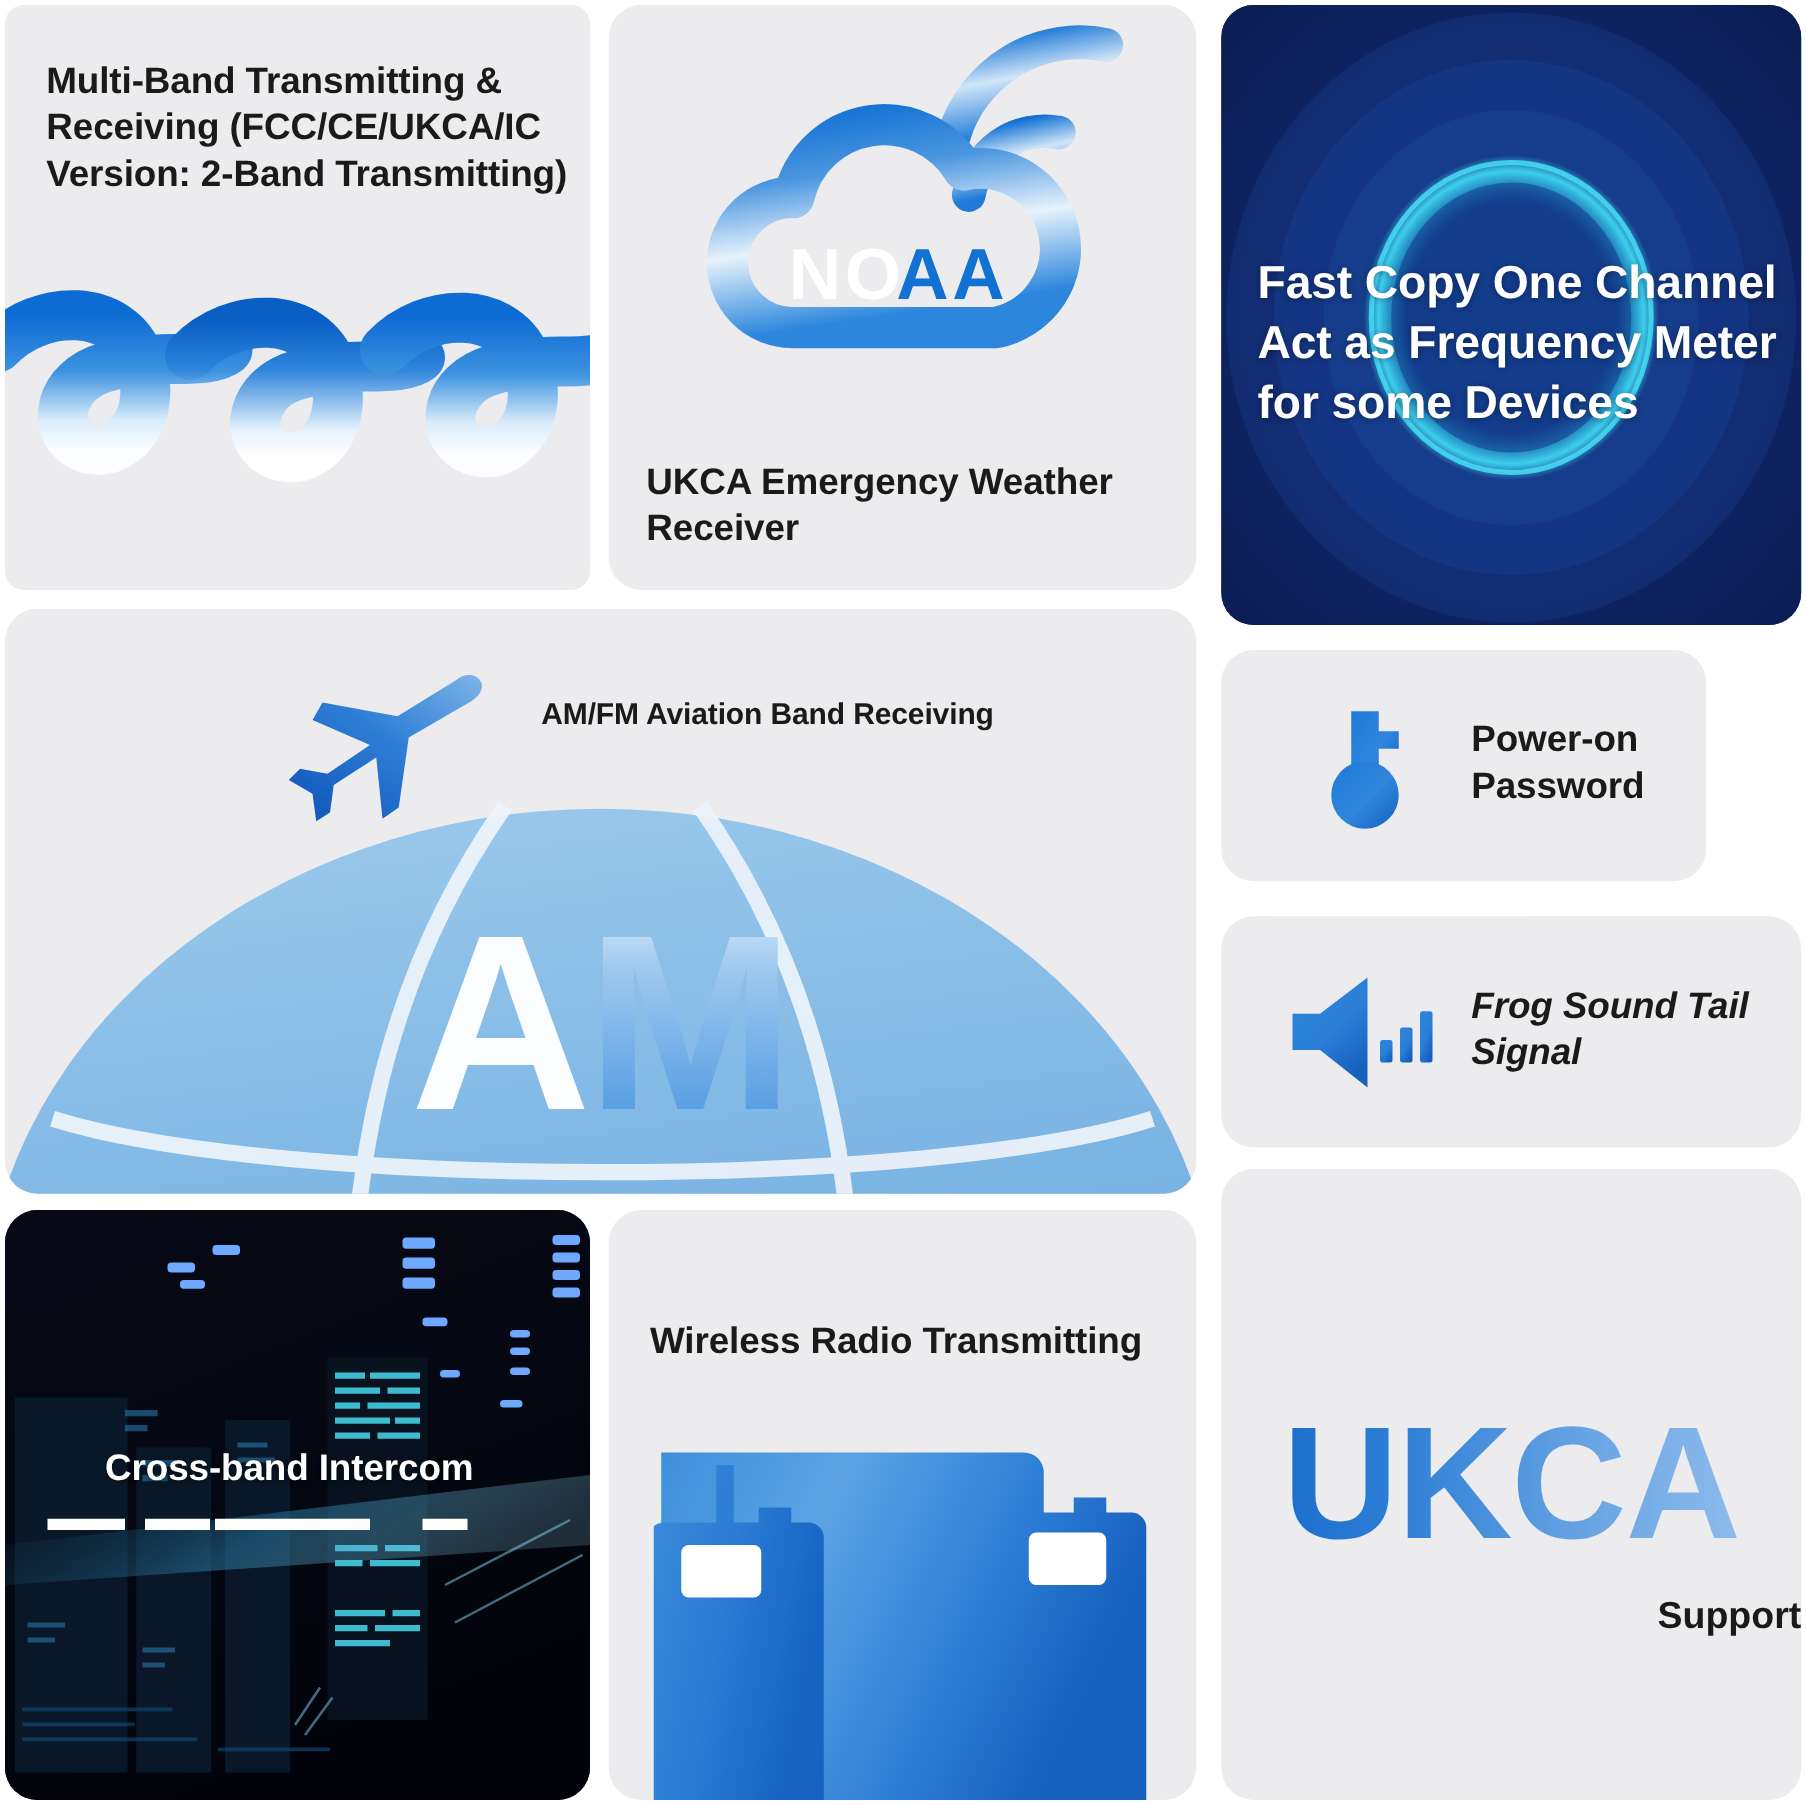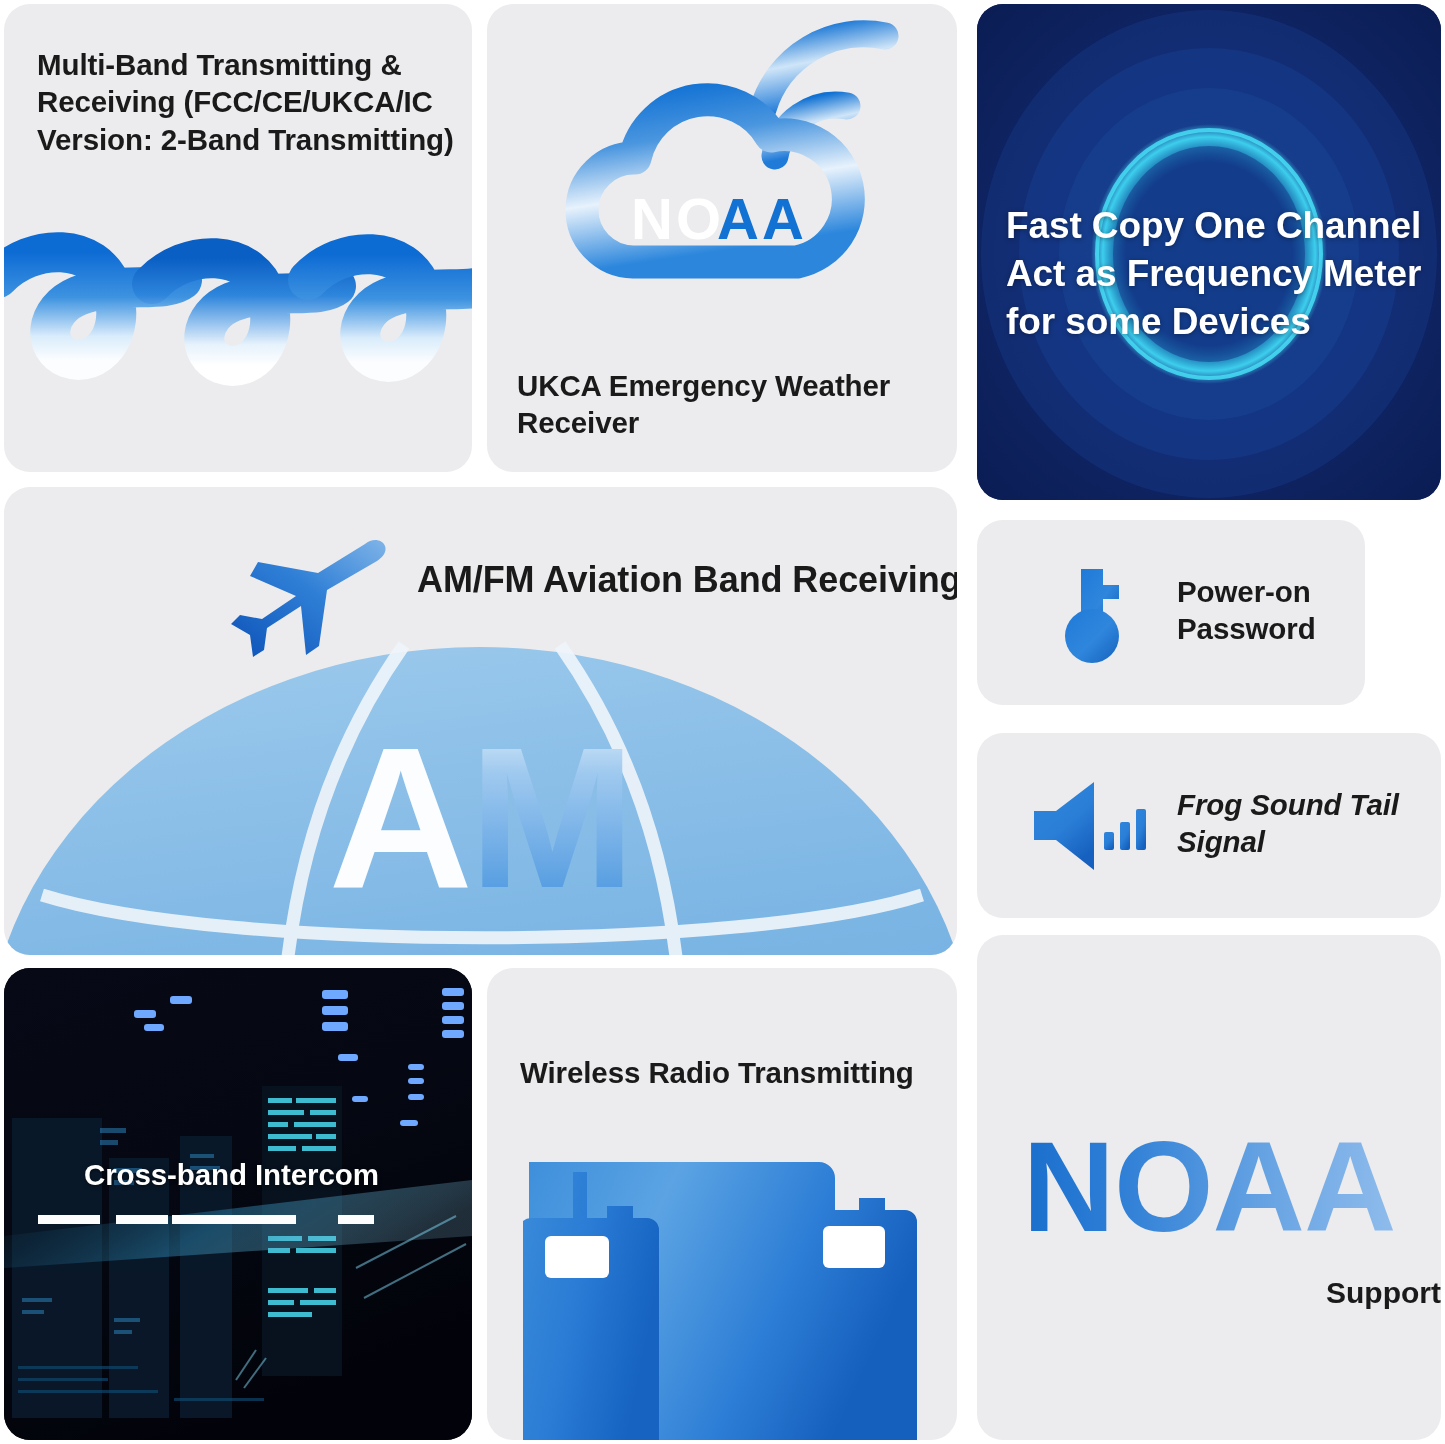--- a/index.html
+++ b/index.html
@@ -21,42 +21,42 @@
   .card-photo { background: #05070f; }
 
   .title {
     color: #1a1a1a;
     font-weight: bold;
     line-height: 1.27;
     letter-spacing: -0.1px;
   }
 
   
-  #c1 { left: 4px; top: 4px; width: 468px; height: 468px; }
+  #c1 { left: 4px; top: 4px; width: 468px; height: 468px; border-radius: 15px; }
   #c1 .title { position: absolute; left: 33px; top: 42px; width: 420px; font-size: 29.5px; }
   #c1 .helix { position: absolute; left: -12px; top: 228px; width: 500px; height: 170px; }
 
   
   #c2 { left: 487px; top: 4px; width: 470px; height: 468px; }
   #c2 .noaa-art { position: absolute; left: 26px; top: 10px; width: 420px; height: 340px; }
   #c2 .title { position: absolute; left: 30px; top: 363px; width: 420px; font-size: 29.5px; }
 
   
   #c3 { left: 977px; top: 4px; width: 464px; height: 496px; }
   #c3 .rings { position: absolute; inset: 0; }
   #c3 .title {
     position: absolute; left: 29px; top: 198px; width: 420px;
     font-size: 37px; color: #ffffff; line-height: 1.3;
     text-shadow: 0 1px 5px rgba(0,0,0,.35);
   }
 
   
   #c4 { left: 4px; top: 487px; width: 953px; height: 468px; }
   #c4 .plane { position: absolute; left: 183px; top: 530px; width: 200px; height: 130px; }
-  #c4 .title { position: absolute; left: 413px; top: 70px; font-size: 36px; white-space: nowrap; }
+  #c4 .title { position: absolute; left: 429px; top: 70px; font-size: 24px; white-space: nowrap; }
   #c4 .globe-wrap { position: absolute; left: 0; top: 150px; width: 953px; height: 330px; overflow: hidden; }
 
   
   #c5 { left: 977px; top: 520px; width: 388px; height: 185px; }
   #c5 .key { position: absolute; left: 66px; top: 45px; width: 100px; height: 100px; }
   #c5 .title { position: absolute; left: 200px; top: 53px; width: 250px; font-size: 29.5px; }
 
   
   #c6 { left: 977px; top: 733px; width: 464px; height: 185px; }
   #c6 .spk { position: absolute; left: 55px; top: 45px; width: 125px; height: 95px; }
@@ -369,17 +369,17 @@
 
       <path fill="url(#rb)" d="M6,4 h290 a16,16 0 0 1 16,16 v32 h24 v-12 h26 v12 h20 a12,12 0 0 1 12,12 v226 H6 Z"></path>
       <rect x="300" y="68" width="62" height="42" rx="6" fill="#ffffff"></rect>
 
       <path fill="url(#rf)" d="M50,14 h14 v46 h20 v-12 h26 v12 h14 a12,12 0 0 1 12,12 v218 H8 a12,12 0 0 1 -12,-12 V72 a12,12 0 0 1 12,-12 h42 Z"></path>
       <rect x="22" y="78" width="64" height="42" rx="6" fill="#ffffff"></rect>
     </svg>
   </div>
 
   <div class="card" id="c9">
-    <div class="chirp">NOAA</div>
+    <div class="chirp">UKCA</div>
     <div class="support">Support</div>
   </div>
 
 </div>
 
 </body></html>

